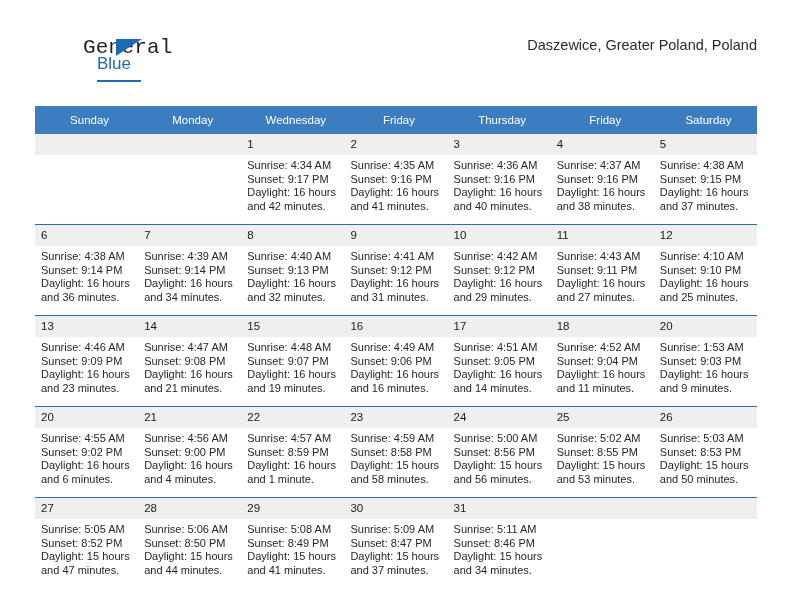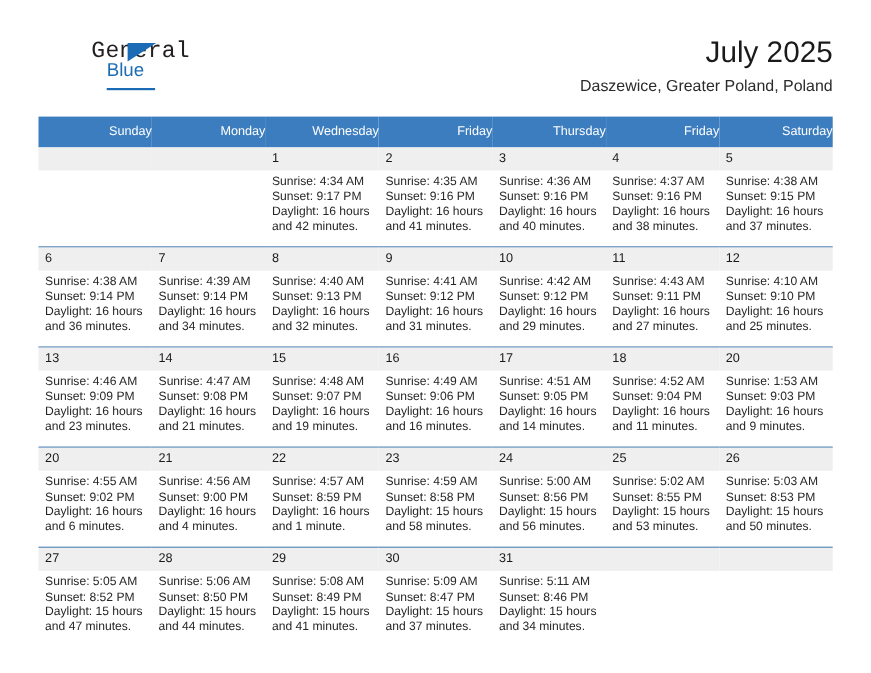--- a/index.html
+++ b/index.html
@@ -99,21 +99,21 @@
     top: 106px;
     width: 722px;
     border-collapse: collapse;
     table-layout: fixed;
   }
   .calendar th {
     background: #3b7dbf;
     color: #ffffff;
     font-size: 11.5px;
     font-weight: normal;
-    text-align: right;
+    text-align: center;
     padding: 5px 0 5px 6px;
     height: 18px;
     vertical-align: middle;
   }
   .calendar td {
     vertical-align: top;
     padding: 0;
     width: 103.1px;
     height: 90px;
     border-top: 1.6px solid #2d6ca8;
@@ -159,21 +159,20 @@
   <div class="header">
 
     <div class="brand">
       <span class="brand-general">General</span>
       <span class="brand-triangle"></span>
       <span class="brand-blue">Blue</span>
       <span class="brand-underline"></span>
     </div>
 
     <div class="title-block">
-      <div class="cal-title">July 2025</div>
       <div class="cal-subtitle">Daszewice, Greater Poland, Poland</div>
     </div>
 
   </div>
 
   <table class="calendar">
     <thead>
       <tr>
         <th>Sunday</th>
         <th>Monday</th>

